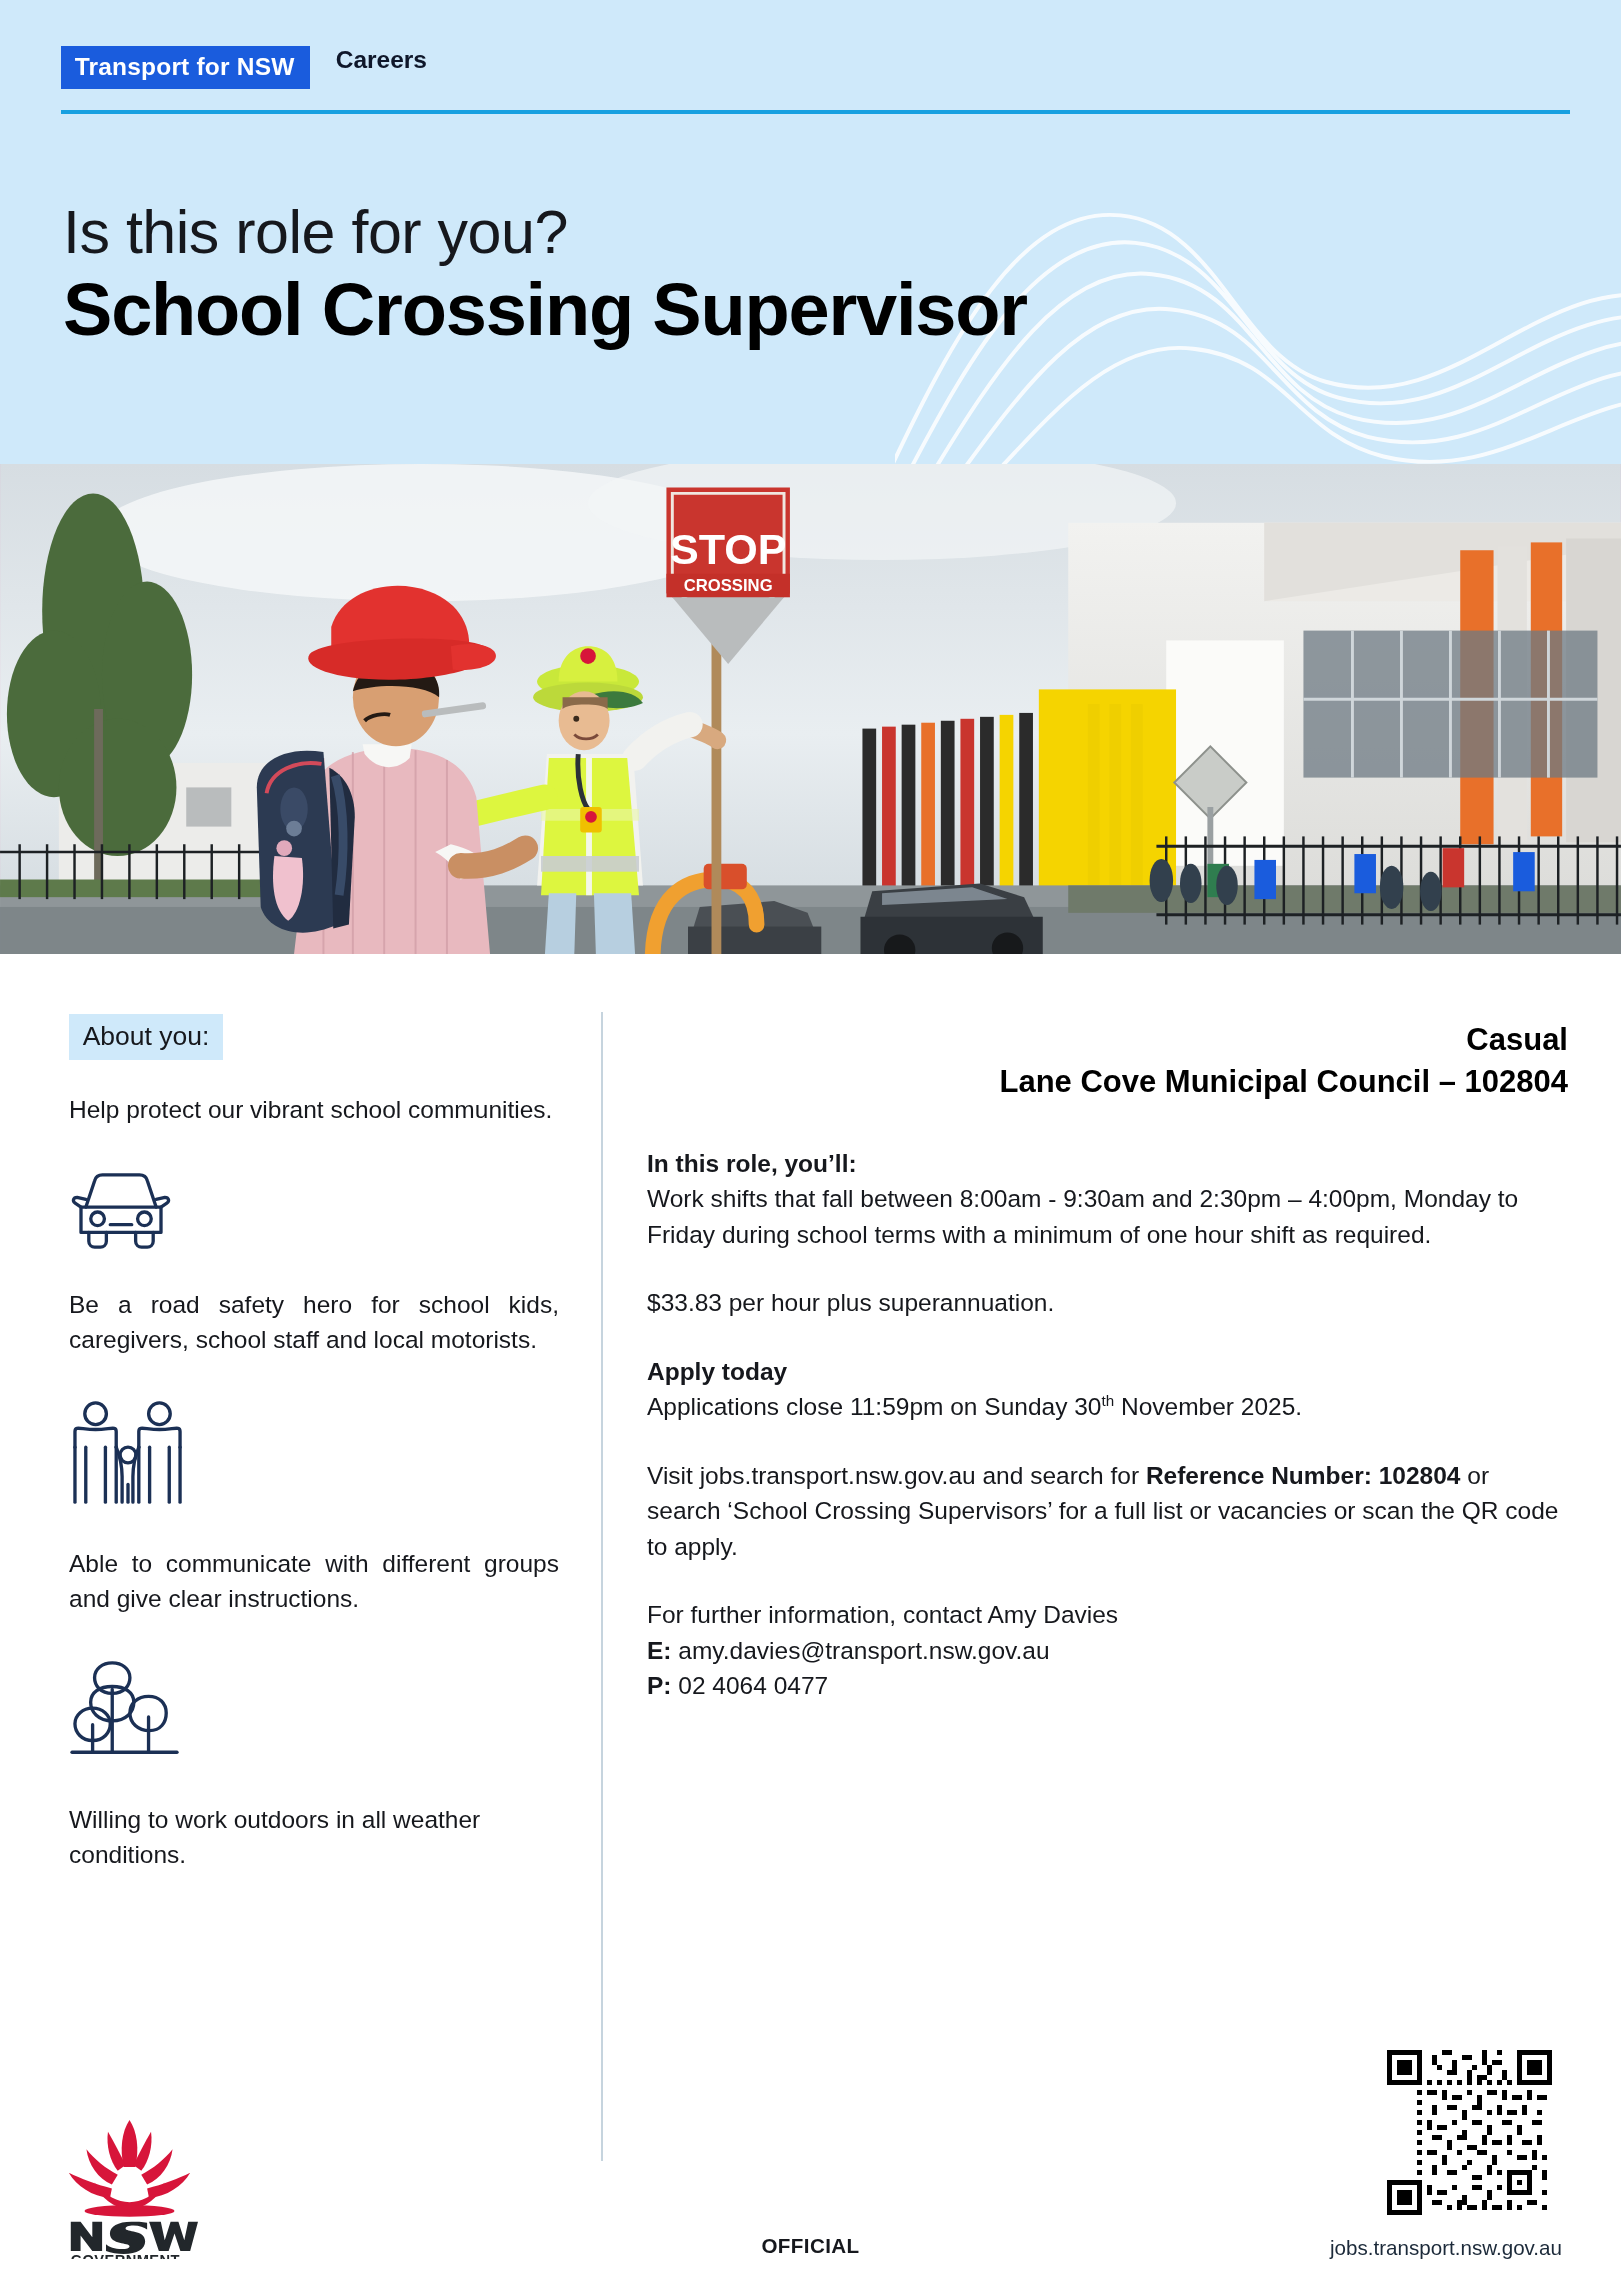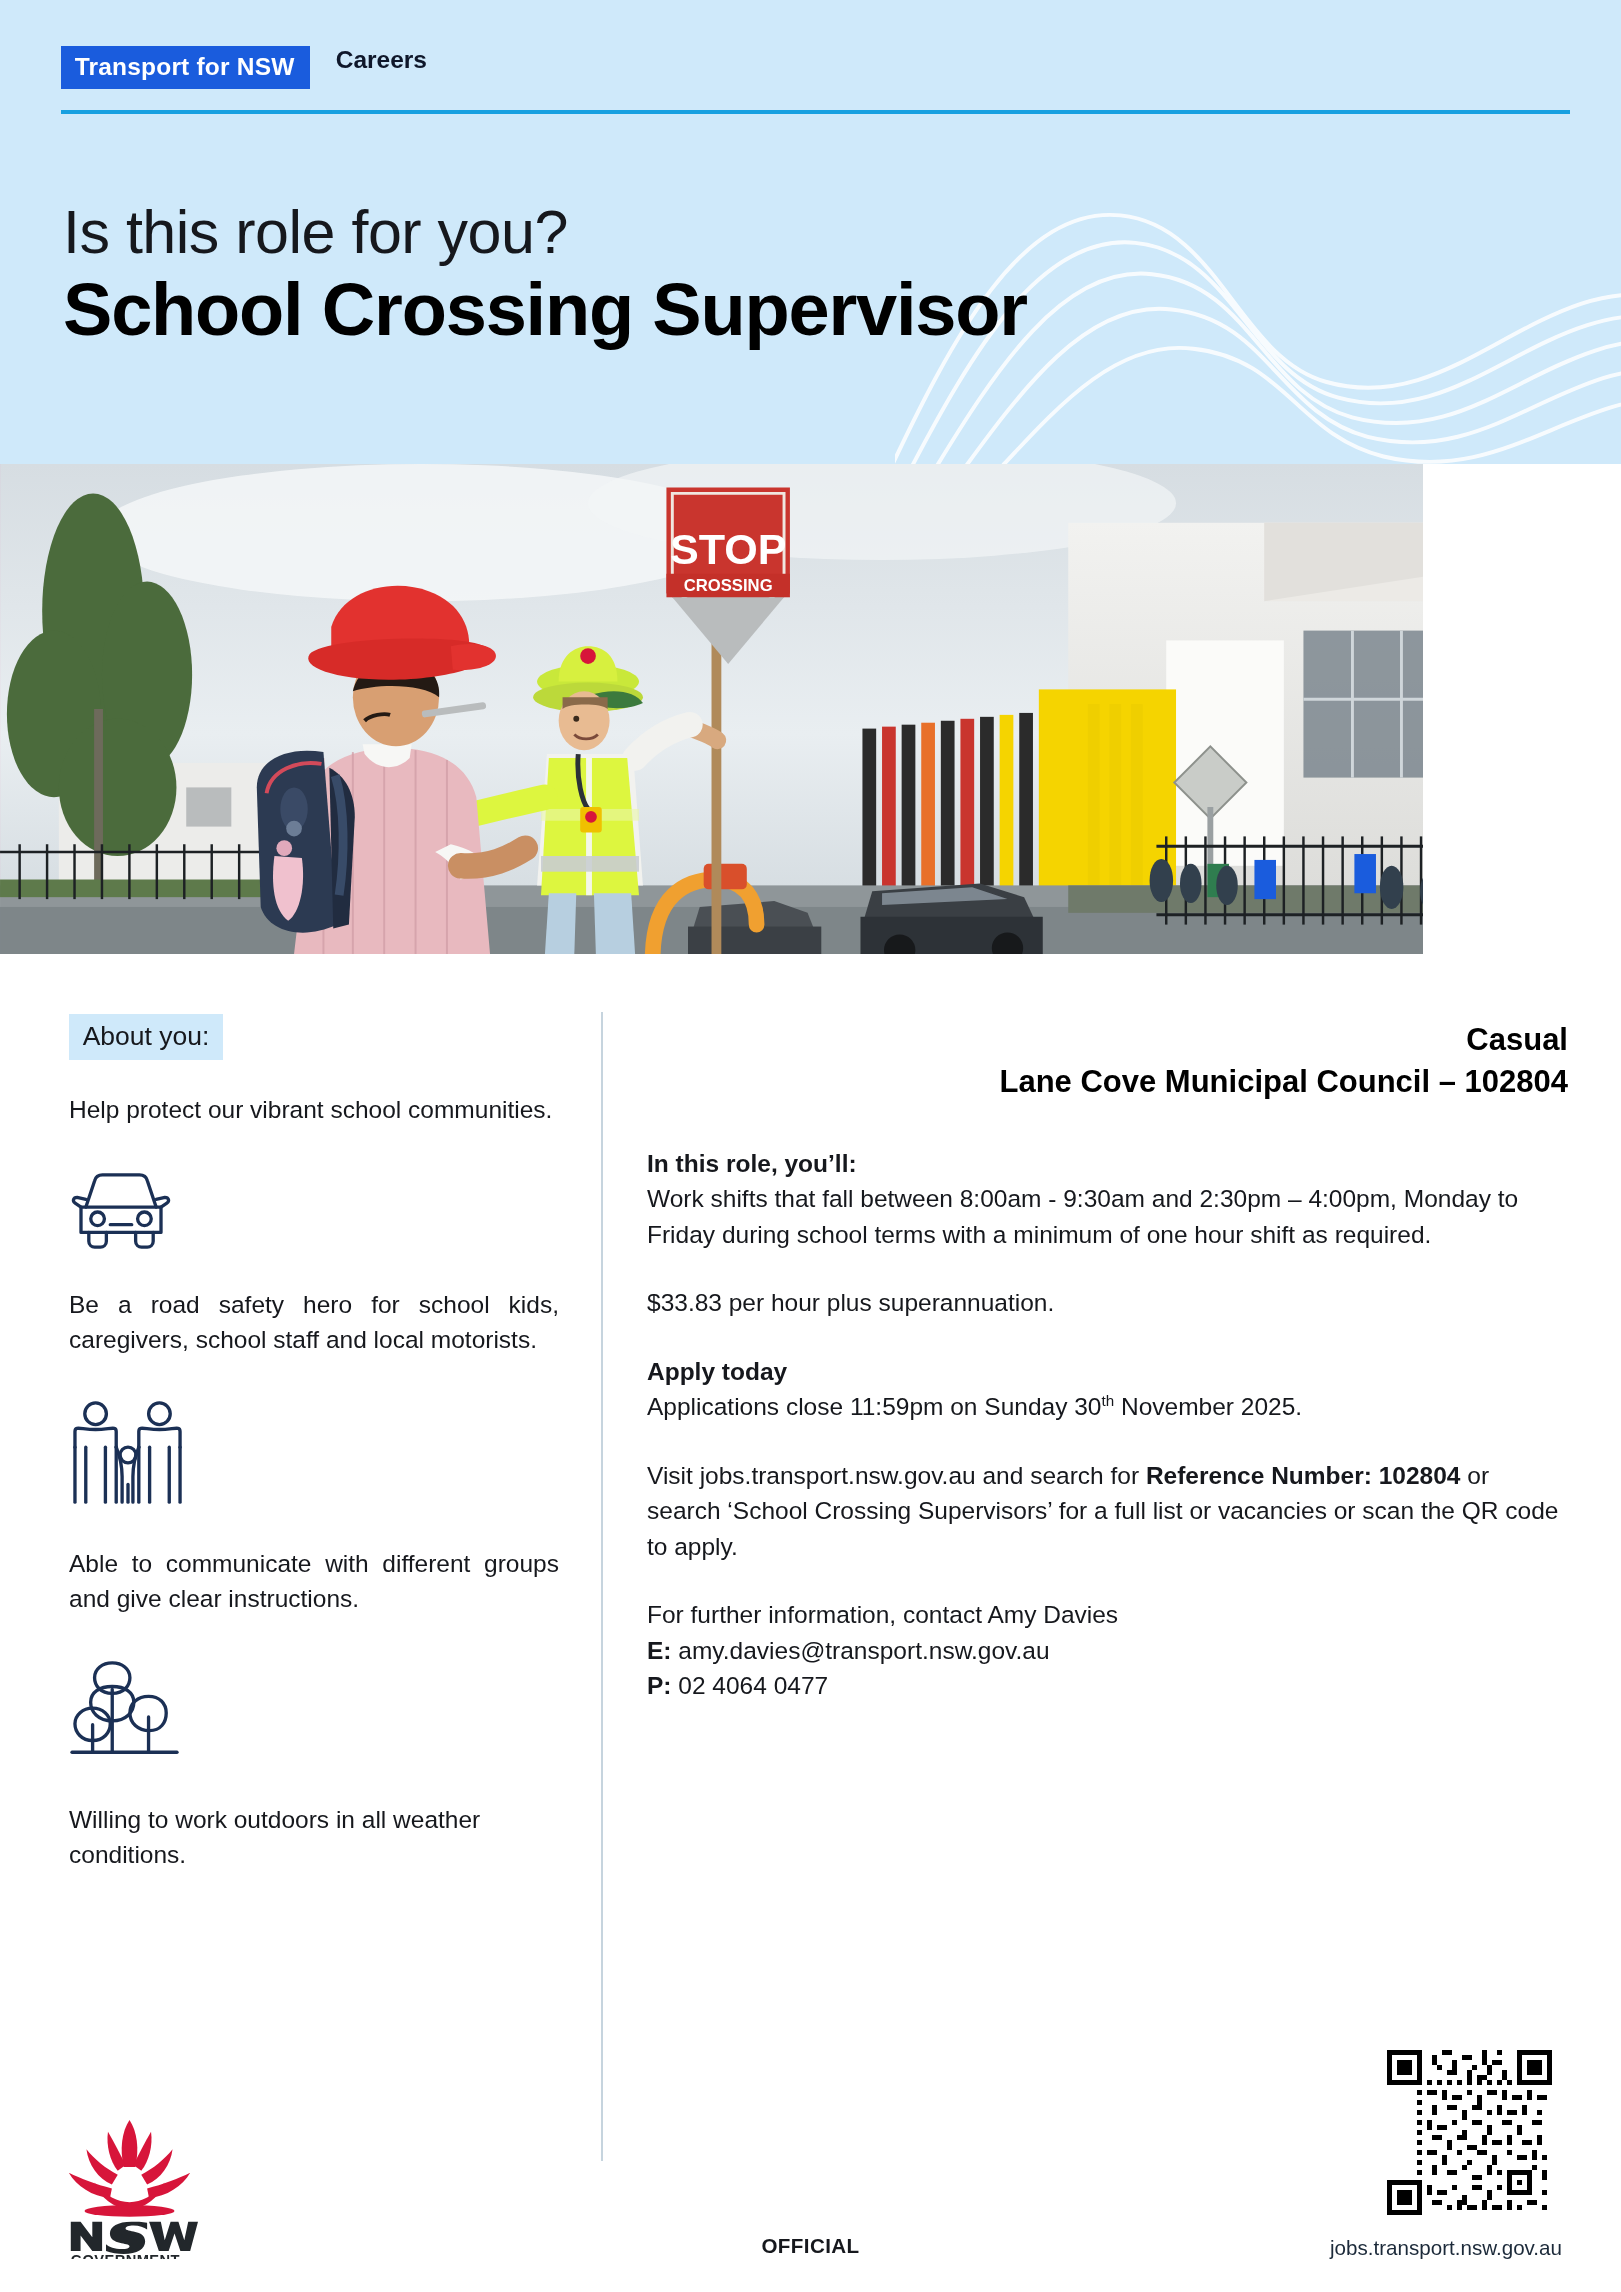--- a/index.html
+++ b/index.html
@@ -77,21 +77,21 @@
     font-weight: bold;
     color: #000000;
     letter-spacing: -1.2px;
     white-space: nowrap;
   }
 
   
   .photo {
     position: absolute;
     left: 0; top: 464px;
-    width: 1423px; height: 490px;
+    width: 1621px; height: 490px;
     overflow: hidden;
     background: #ec4899;
   }
   .photo svg { display: block; }
 
   
   .divider {
     position: absolute;
     left: 601px; top: 1012px;
     width: 2px; height: 1149px;

